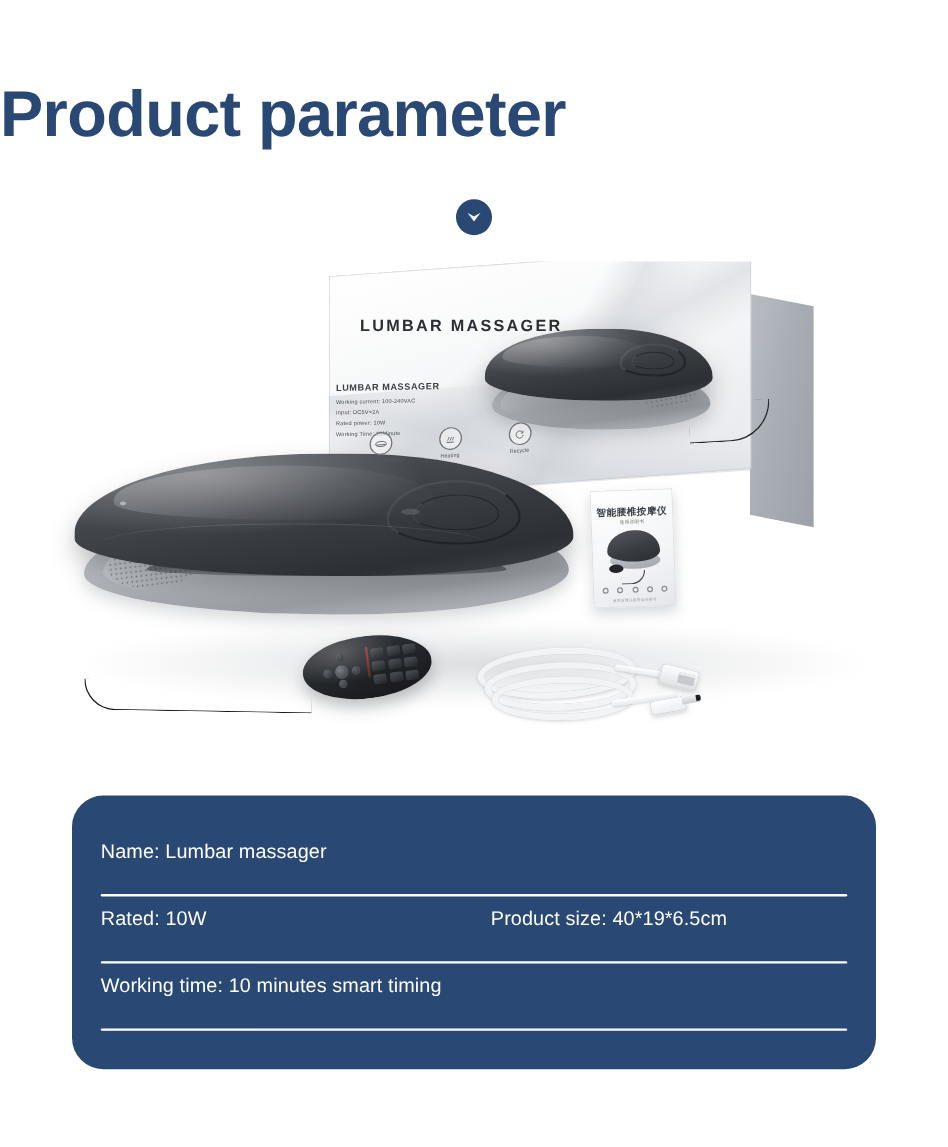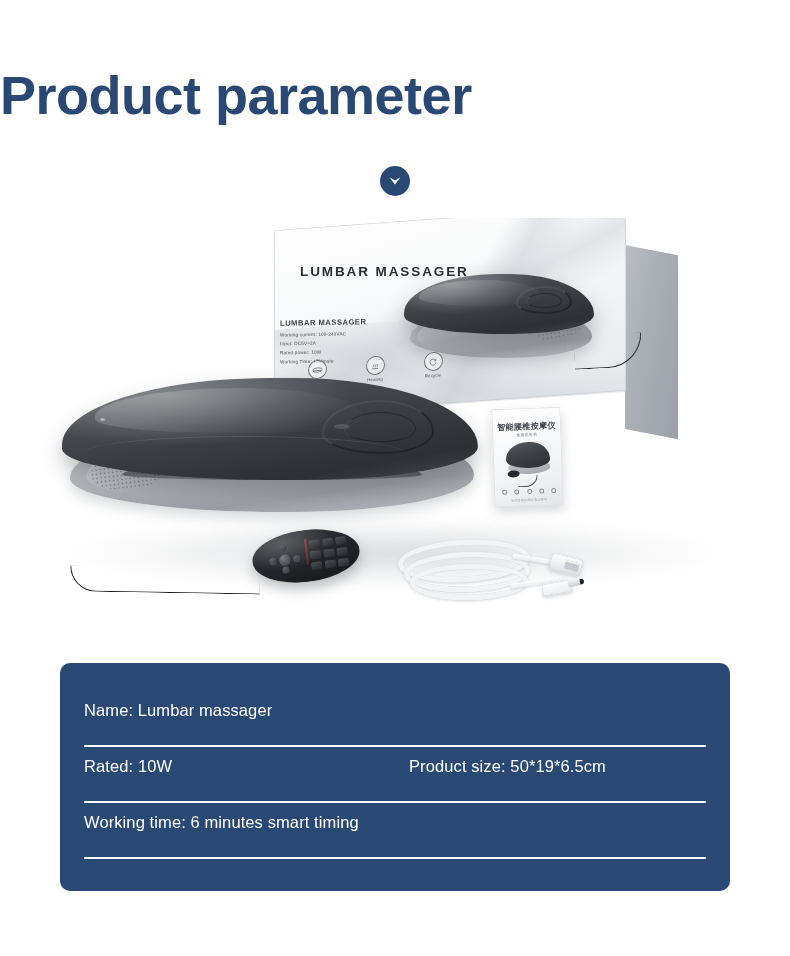--- a/index.html
+++ b/index.html
@@ -525,21 +525,21 @@
   }
 
   
   .spec-panel {
     position: absolute;
     left: 60px;
     top: 663px;
     width: 670px;
     height: 228px;
     background: #2a4874;
-    border-radius: 10px;
+    border-radius: 26px;
     padding: 38px 0 0 0;
   }
   .spec-row {
     position: relative;
     height: 56px;
     margin: 0 24px;
   }
   .spec-row .cell {
     position: absolute;
     top: 0;
@@ -699,22 +699,22 @@
 
 <div class="spec-panel">
 
   <div class="spec-row">
     <span class="cell left">Name: Lumbar massager</span>
     <div class="spec-divider"></div>
   </div>
 
   <div class="spec-row">
     <span class="cell left">Rated: 10W</span>
-    <span class="cell right">Product size: 50*19*6.5cm</span>
+    <span class="cell right">Product size: 40*19*6.5cm</span>
     <div class="spec-divider"></div>
   </div>
 
   <div class="spec-row">
-    <span class="cell left">Working time: 6 minutes smart timing</span>
+    <span class="cell left">Working time: 10 minutes smart timing</span>
     <div class="spec-divider"></div>
   </div>
 
 </div>
 
 </body></html>

